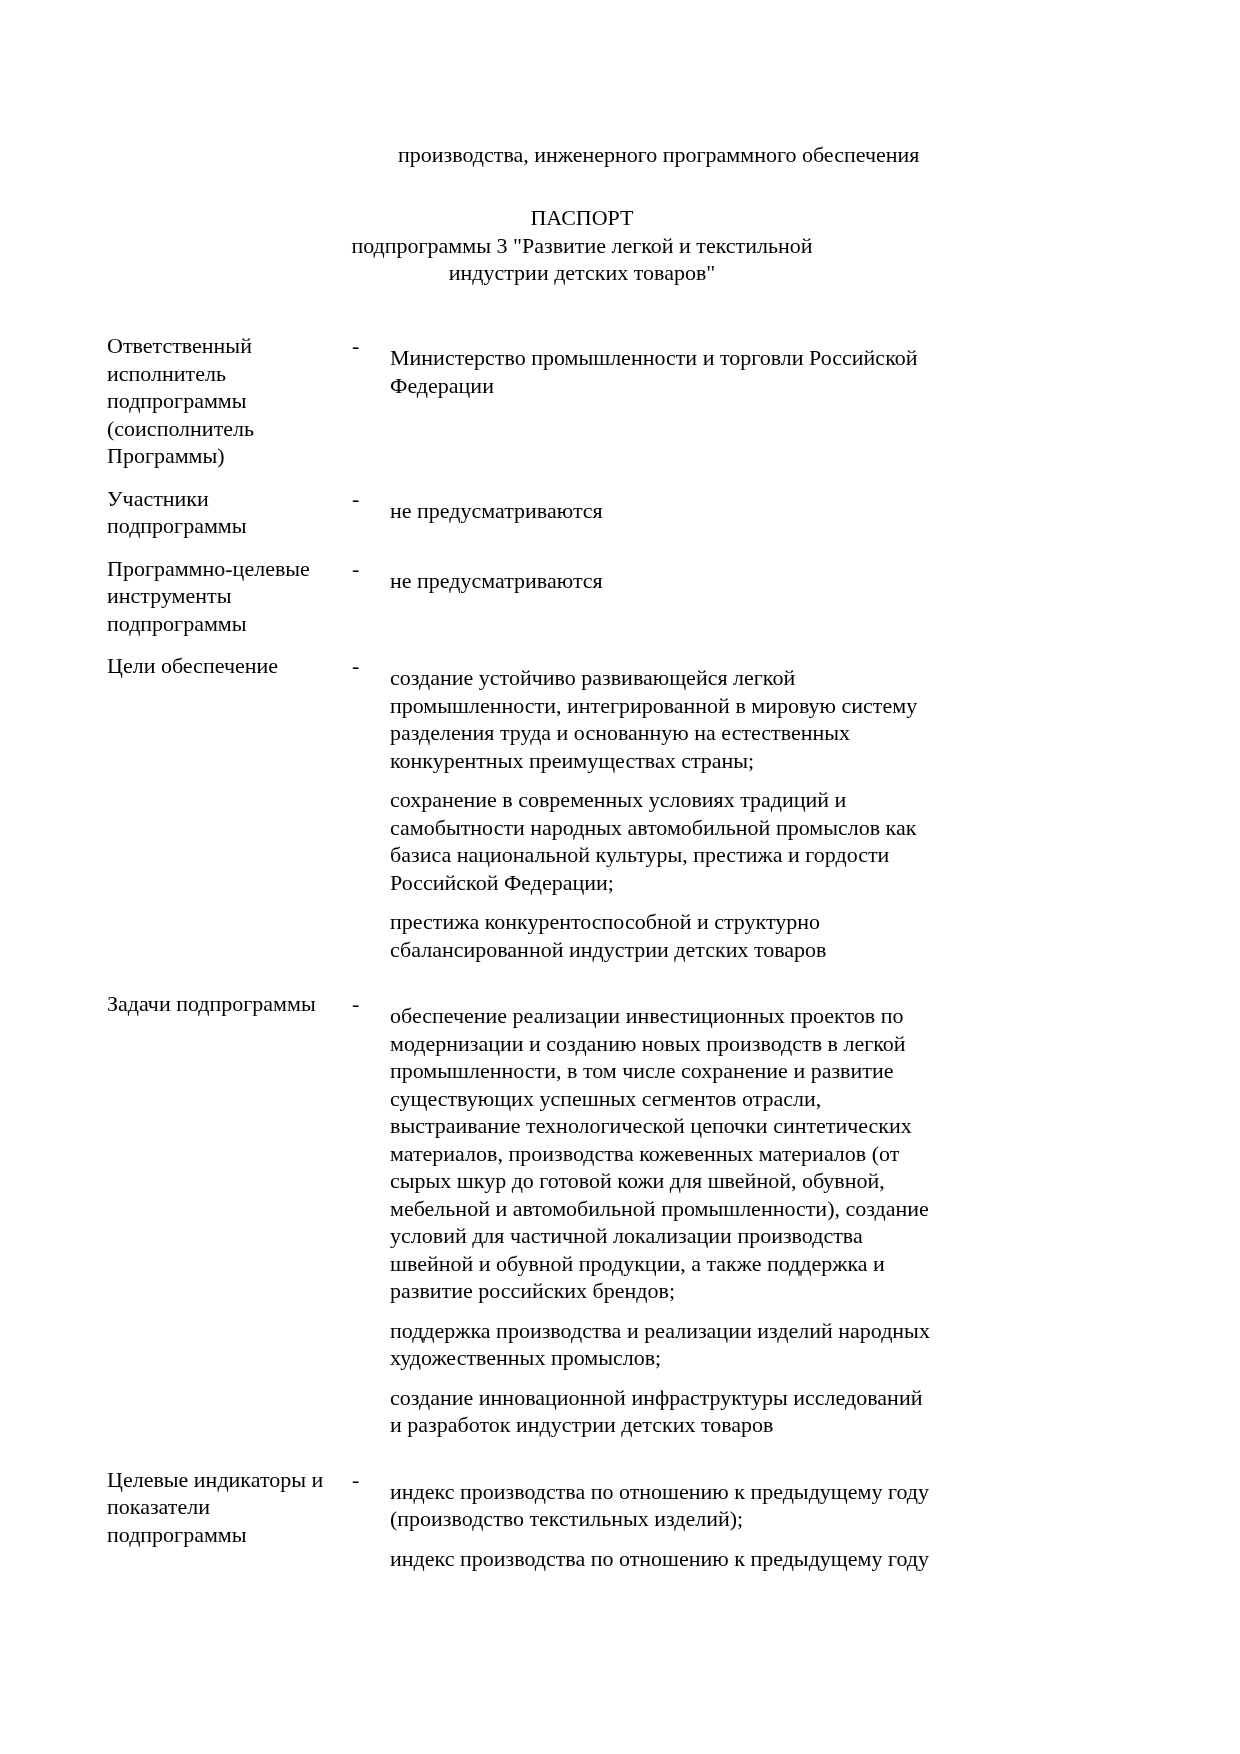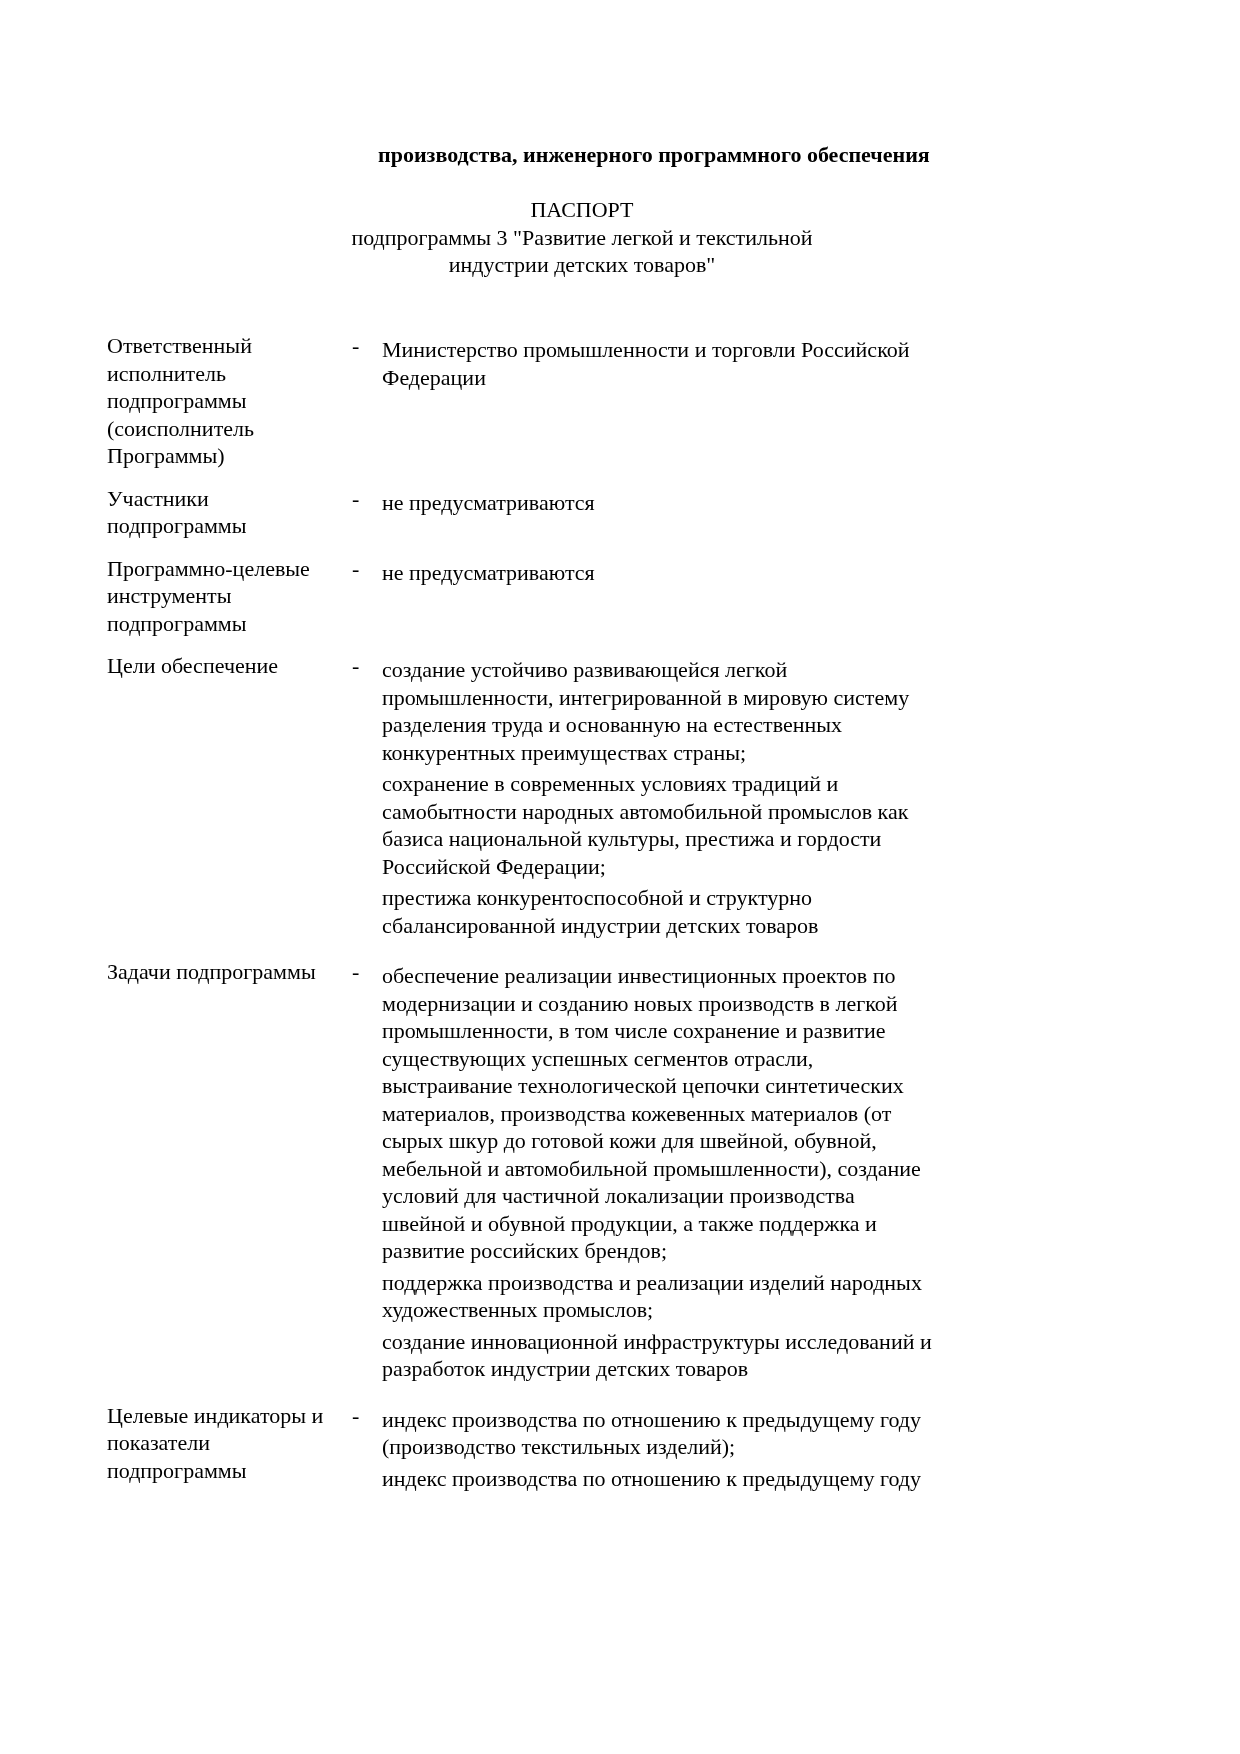--- a/index.html
+++ b/index.html
@@ -14,29 +14,28 @@
     height: 1754px;
     position: relative;
     font-family: "Liberation Serif", "DejaVu Serif", serif;
     font-size: 22px;
     line-height: 27.5px;
     color: #000000;
     overflow: hidden;
   }
   .intro {
     position: absolute;
-    left: 378px;
+    left: 398px;
     top: 141px;
     width: 566px;
-    font-weight: bold;
   }
   .heading {
     position: absolute;
     left: 107px;
-    top: 196px;
+    top: 204px;
     width: 950px;
     text-align: center;
   }
   .heading .title {
     margin: 0 0 0 0;
     font-weight: normal;
   }
   .rows {
     position: absolute;
     left: 107px;
@@ -49,21 +48,21 @@
     margin-bottom: 15px;
     align-items: start;
   }
   .row .label {
     padding-right: 10px;
   }
   .row .dash {
     text-align: left;
   }
   .row .value p {
-    margin: 4px;
+    margin: 12px;
     padding: 0;
   }
 </style>
 </head>
 <body>
 
 <div class="page">
 
   <div class="intro">производства, инженерного программного обеспечения</div>
 

